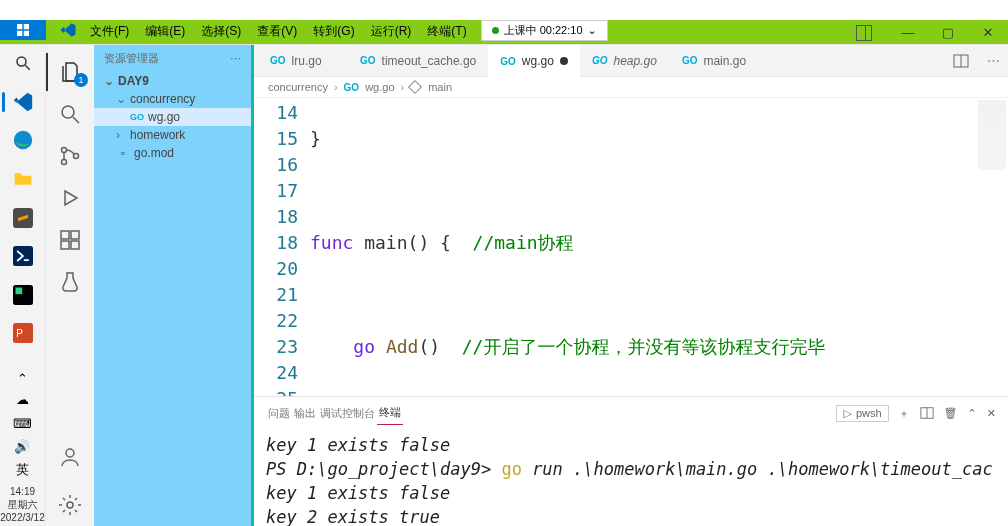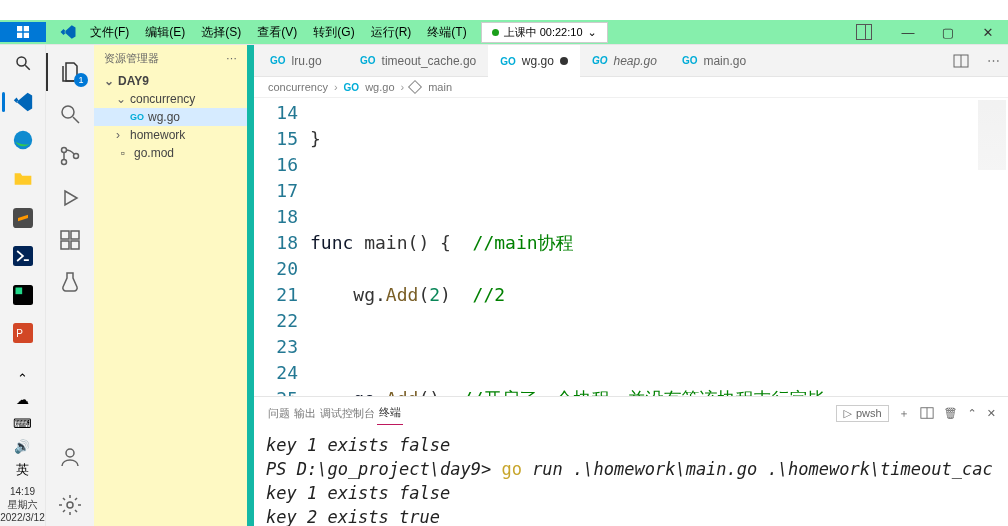--- a/index.html
+++ b/index.html
@@ -3,21 +3,21 @@
 <meta charset="utf-8">
 <style>
   * { margin: 0; padding: 0; box-sizing: border-box; }
   body { font-family: "Segoe UI", "Microsoft YaHei", sans-serif; font-size: 13px; background: #f3f3f3; overflow: hidden; width:1008px; height:526px;}
   
   .top-status-bar { height:20px; background:#fff; display:flex; align-items:center; }
   .win-btn { width:46px; height:20px; background:#0078d6; display:flex;align-items:center;justify-content:center;}
   .win-logo { width:12px;height:12px;}
   .vscode-small{ width:20px;height:20px;display:flex;align-items:center;justify-content:center;margin-left:12px;color:#0066b8;}
   
-  .title-bar { height:25px; background:#86efac; display:flex; align-items:center; border-bottom:1px solid #e5e5e5;}
+  .title-bar { height:25px; background:#84cc16; display:flex; align-items:flex-start; border-bottom:1px solid #e5e5e5;}
   .title-bar .menu-items {display:flex; margin-left:4px;}
   .title-bar .menu-item { padding:3px 8px; font-size:12px; cursor:pointer; }
   .title-bar .recording-badge { background:#fff; border:1px solid #ccc; padding:2px 10px; font-size:11px; display:flex; align-items:center; gap:5px; margin-left:6px;}
   .rec-dot { width:7px;height:7px;background:#1a9f1a;border-radius:50%;display:inline-block;}
   .title-text { margin-left:8px; font-size:12px; color:#333; }
   .window-controls { margin-left:auto; display:flex; }
   .window-controls .wc { width:40px; height:25px; display:flex;align-items:center;justify-content:center; color:#333;}
   .layout-icon{ width:16px;height:16px; border:1px solid #555; position:relative; margin-right:8px;}
   .layout-icon::before{content:"";position:absolute;left:55%;top:0;bottom:0;border-left:1px solid #555;}
 
@@ -28,21 +28,21 @@
   .os-bar .task-item.active::before{content:"";position:absolute;left:-4px;top:6px;bottom:6px;width:3px;background:#0078d6;border-radius:2px;}
   .os-clock{ margin-top:auto;font-size:10px;text-align:center;color:#333;padding-bottom:2px;line-height:1.3;}
   
   .activity-bar { width:48px; background:#f3f3f3; display:flex;flex-direction:column;align-items:center;padding-top:6px;}
   .activity-bar .act { width:48px;height:42px;display:flex;align-items:center;justify-content:center; color:#616161; position:relative;}
   .activity-bar .act.selected { color:#333;}
   .activity-bar .act.selected::before{content:"";position:absolute;left:0;top:2px;bottom:2px;width:2px;background:#333;}
   .act-bottom{margin-top:auto;margin-bottom:6px;}
   .badge1{position:absolute;right:6px;bottom:6px;background:#0078d6;color:#fff;font-size:9px;width:14px;height:14px;border-radius:50%;display:flex;align-items:center;justify-content:center;}
 
-  .sidebar { width:160px; background:#fef9c3; border-right:7px solid #14b8a6;}
+  .sidebar { width:160px; background:#7dd3fc; border-right:3px solid #14b8a6;}
   .sb-header { display:flex;justify-content:space-between;align-items:center;padding:6px 10px;font-size:11px;color:#666;}
   .tree { font-size:12px;color:#444;}
   .tree-row { display:flex;align-items:center;gap:4px;padding:2px 0 2px 10px;cursor:pointer;}
   .tree-row.indent1{padding-left:22px;}
   .tree-row.indent2{padding-left:36px;}
   .tree-row.selected{background:#d6ebff;}
   .tree-row .chev{width:10px;display:inline-block;color:#666;}
   .tree-row .ficon{width:14px;height:14px;display:flex;align-items:center;justify-content:center;}
   .tree-row.bold{font-weight:700;}
 
@@ -57,21 +57,21 @@
 
   .breadcrumb{display:flex;align-items:center;gap:6px;padding:4px 14px;font-size:11px;color:#777;border-bottom:1px solid #f0f0f0;}
   .breadcrumb .sep{color:#999;}
   .breadcrumb .go{color:#00acd7;font-size:10px;font-weight:700;}
   .breadcrumb .fn{color:#777;}
   .fn-icon{display:inline-block;width:10px;height:10px;border:1px solid #888;transform:rotate(45deg);margin-right:2px;}
 
   .code-wrap{flex:1;display:flex;position:relative;overflow:hidden;}
   .gutter{width:56px;text-align:right;padding-right:12px;font-family:Consolas,monospace;font-size:18px;color:#237893;line-height:26px;padding-top:2px;user-select:none;}
   .code{flex:1;font-family:Consolas,monospace;font-size:18px;line-height:26px;padding-top:2px;white-space:pre;color:#333;}
-  .k{color:#0f172a;} .c{color:#008000;} .fn2{color:#795e26;} .num{color:#098658;} .pl{color:#333;}
+  .k{color:#6d28d9;} .c{color:#008000;} .fn2{color:#795e26;} .num{color:#098658;} .pl{color:#333;}
   .minimap{position:absolute;right:2px;top:2px;width:28px;height:70px;background:linear-gradient(#e9e9e9 0%,#eeeeee 100%);opacity:.6;}
 
   .panel{height:130px;border-top:1px solid #e5e5e5;background:#fff;display:flex;flex-direction:column;}
   .ptabs{display:flex;align-items:center;padding:4px 12px;font-size:11px;color:#777;}
   .ptab{padding:4px 2px;cursor:pointer;}
   .ptab.active{color:#333;border-bottom:1px solid #be185d;}
   .pright{margin-left:auto;display:flex;align-items:center;gap:10px;color:#666;}
   .term-select{border:1px solid #ccc;padding:1px 6px;font-size:11px;display:flex;align-items:center;gap:4px;}
   .term-out{flex:1;padding:4px 12px;font-family:Consolas,monospace;font-size:17px;line-height:24px;overflow:hidden;}
   .term-cmd{color:#c8a62c;}
@@ -321,21 +321,20 @@
           <div>21</div>
           <div>22</div>
           <div>23</div>
           <div>24</div>
           <div>25</div>
       </div>
       <div class="code">
 <div><span class="pl">}</span></div>
 <div> </div>
 <div><span class="k">func</span><span class="pl"> main() {  </span><span class="c">//main协程</span></div>
-<div><span class="pl">    wg.</span><span class="fn2">Add</span><span class="pl">(</span><span class="num">2</span><span class="pl">)  </span><span class="c">//2</span></div>
 <div> </div>
 <div><span class="pl">    </span><span class="k">go</span><span class="pl"> </span><span class="fn2">Add</span><span class="pl">()  </span><span class="c">//开启了一个协程，并没有等该协程支行完毕</span></div>
 
 
 
 
 
 
       </div>
       <div class="minimap"></div>

